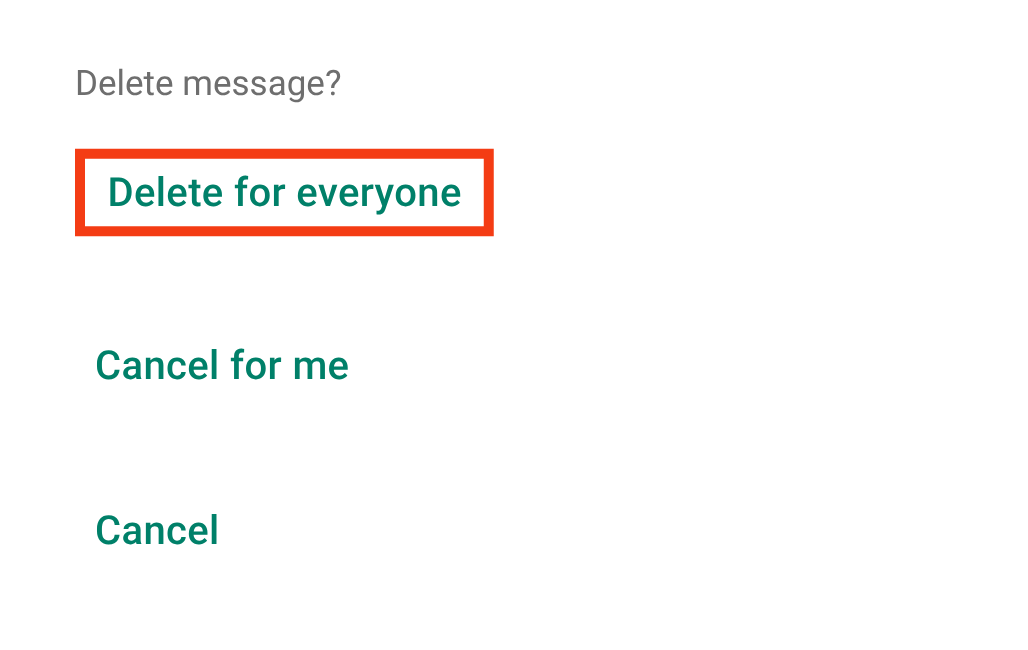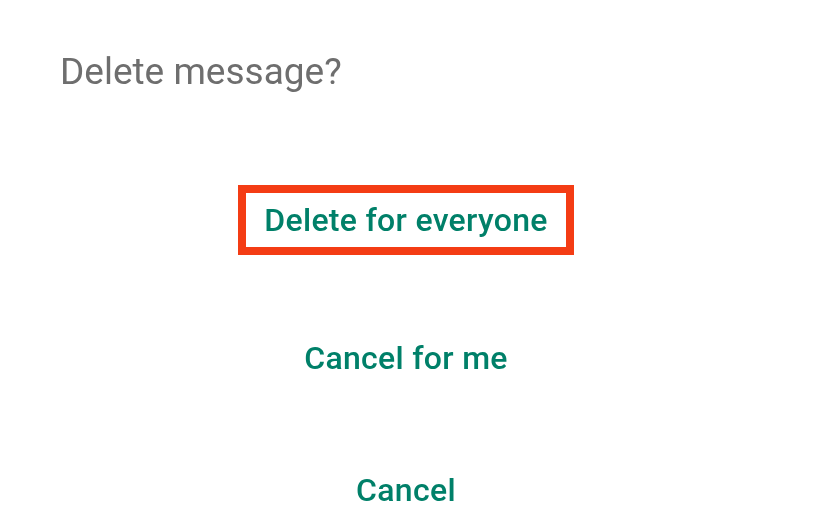--- a/index.html
+++ b/index.html
@@ -16,29 +16,29 @@
       overflow: hidden;
     }
     .dialog {
       width: 100%;
       height: 100%;
       padding: 50px 60px 40px 60px;
       display: flex;
       flex-direction: column;
     }
     .dialog-title {
-      font-size: 37px;
+      font-size: 28px;
       color: #6e6e6e;
       font-weight: 400;
-      margin-bottom: 92px;
+      margin-bottom: 36px;
     }
     .button-group {
       display: flex;
       flex-direction: column;
-      align-items: center;
+      align-items: flex-start;
       gap: 74px;
       padding-right: 10px;
     }
     .action-button {
       background: transparent;
       border: none;
       color: #008069;
       font-size: 32px;
       font-weight: 500;
       cursor: pointer;

